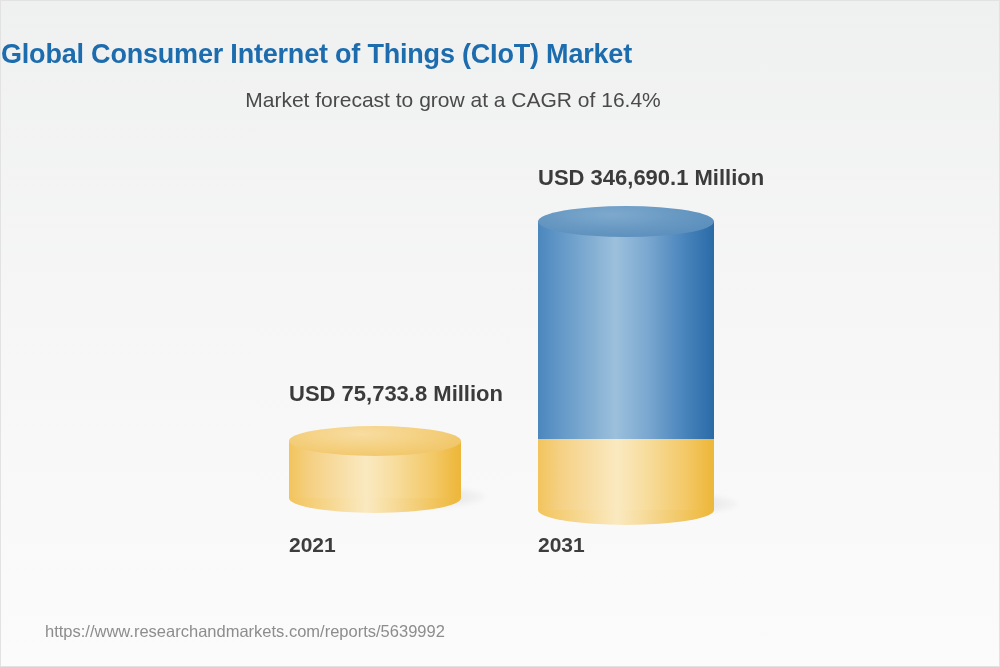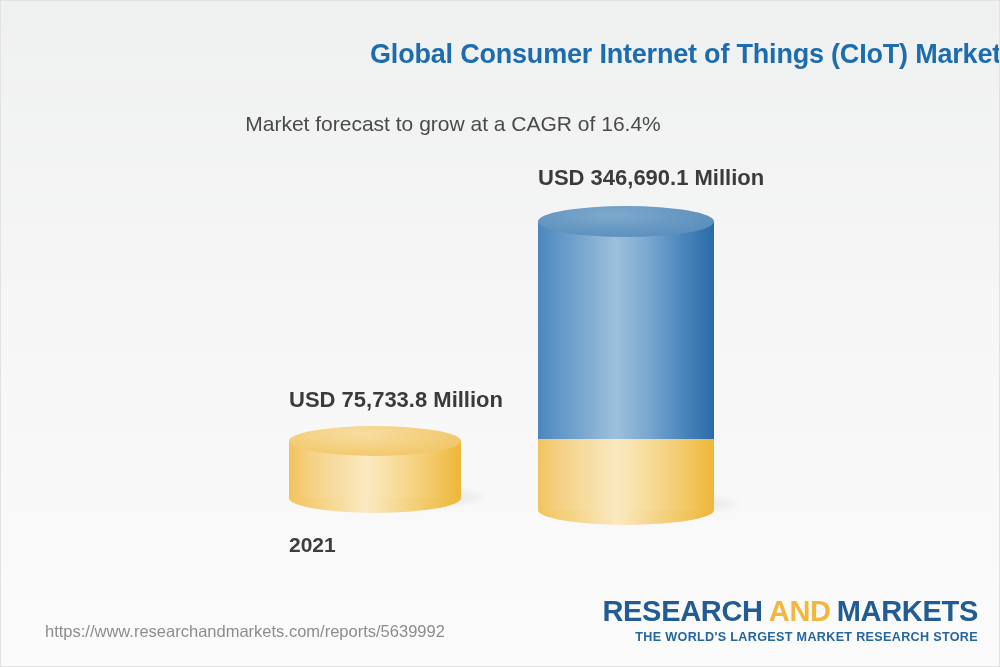--- a/index.html
+++ b/index.html
@@ -19,36 +19,35 @@
     border: 1px solid #e2e2e2;
     overflow: hidden;
   }
 
   
   .chart-title {
     position: absolute;
     left: 0;
     top: 38px;
     width: 1000px;
-    text-align: right;
+    text-align: left;
     font-size: 27px;
     font-weight: bold;
     color: #1c6cae;
     letter-spacing: -0.2px;
   }
   .chart-subtitle {
     position: absolute;
     left: 0;
     top: 87px;
     width: 904px;
     text-align: center;
     font-size: 21px;
     font-weight: normal;
     color: #4a4a4a;
-    margin-top: 24px;
   }
 
   
   .plot {
     position: absolute;
     left: 0;
     top: 0;
     width: 1000px;
     height: 600px;
   }
@@ -181,21 +180,21 @@
 <div id="canvas">
 
   <div class="chart-title">Global Consumer Internet of Things (CIoT) Market</div>
 
   <div class="chart-subtitle">Market forecast to grow at a CAGR of 16.4%</div>
 
   <div class="plot">
 
     <div class="bar-group" style="left:288px; top:150px; width:172px; height:420px;">
 
-      <div class="value-label" style="top:236px;">USD 75,733.8 Million</div>
+      <div class="value-label" style="top:230px;">USD 75,733.8 Million</div>
 
       <div class="bar-shadow" style="left:18px; top:333px; width:178px; height:26px;"></div>
 
       <div class="cyl" style="left:0; top:275px; width:172px; height:106px;">
         <div class="cyl-bottom gold-bottom" style="top:57px; height:30px;"></div>
         <div class="cyl-body gold-body" style="top:15px; height:57px;"></div>
         <div class="cyl-top gold-top" style="top:0; height:30px;"></div>
       </div>
 
       <div class="cat-label" style="top:382px;">2021</div>
@@ -211,24 +210,21 @@
 
         <div class="cyl-bottom gold-bottom" style="top:289px; height:30px;"></div>
         <div class="cyl-body gold-body" style="top:288px; height:16px;"></div>
         <div class="cyl-body gold-body" style="top:233px; height:71px;"></div>
 
         <div class="cyl-body blue-body" style="top:15px; height:218px;"></div>
 
         <div class="cyl-top blue-top" style="top:0; height:31px;"></div>
       </div>
 
+      <div class="cat-label" style="top:382px;">2031</div>
     </div>
 
   </div>
 
   <div class="source-url">https://www.researchandmarkets.com/reports/5639992</div>
 
-  <div class="brand">
-    <div class="brand-main"><span>RESEARCH</span><span class="brand-and" style="margin:0 6px;">AND</span><span>MARKETS</span></div>
-    <div class="brand-tag">THE WORLD'S LARGEST MARKET RESEARCH STORE</div>
-  </div>
 
 </div>
 
 </body></html>

